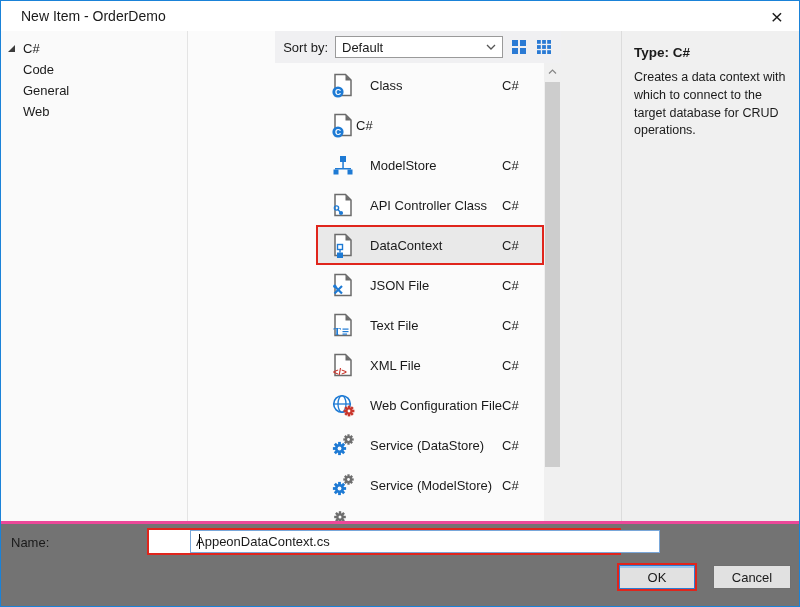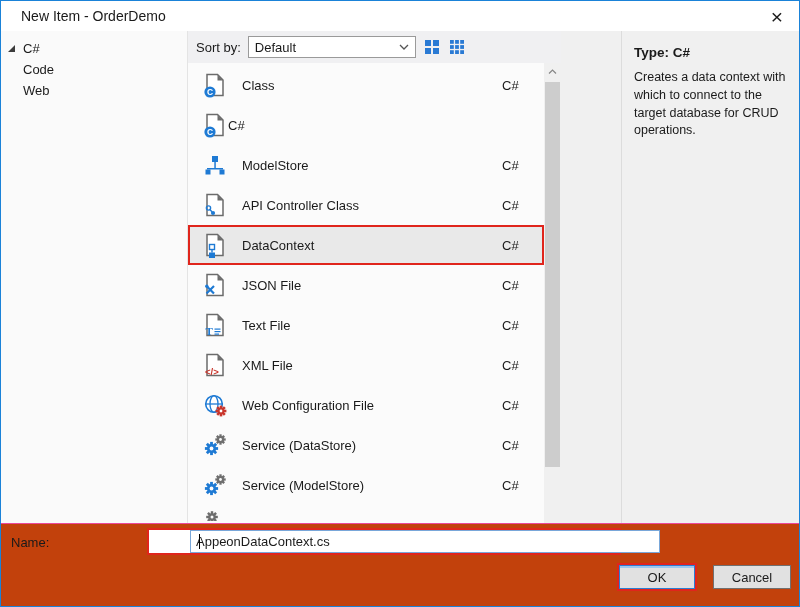--- a/index.html
+++ b/index.html
@@ -12,21 +12,21 @@
   .close{margin-left:auto;width:44px;height:30px;display:flex;align-items:center;justify-content:center;
     font-size:21px;line-height:1;color:#1a1a1a;cursor:default;}
   
   .sidebar{position:absolute;left:0;top:30px;width:186px;bottom:82px;background:#fafafa;}
   .tree{padding-top:7px;}
   .tree-item{position:relative;height:21px;display:flex;align-items:center;padding-left:22px;}
   .tree-arrow{position:absolute;left:7px;top:7px;width:0;height:0;
     border-right:7px solid #3c3c3c;border-top:7px solid transparent;}
   
   .center{position:absolute;left:186px;top:30px;width:374px;bottom:68px;
-    border-left:1px solid #e4e4e4;background:#fbfbfb;display:flex;flex-direction:column;box-sizing:border-box;}
+    border-left:1px solid #e4e4e4;background:#fbfbfb;display:flex;flex-direction:column;box-sizing:border-box;align-items:flex-end;}
   .toolbar{height:32px;flex:none;background:#f0f0f2;display:flex;align-items:center;padding:0 8px;gap:7px;}
   .combo{width:168px;height:22px;box-sizing:border-box;background:#fff;border:1px solid #9a9a9a;
     display:flex;align-items:center;padding:0 6px;}
   .combo-chevron{margin-left:auto;display:flex;}
   .viewbtn{width:18px;height:18px;display:flex;align-items:center;justify-content:center;}
   
   .list{position:relative;flex:1;overflow:hidden;}
   .rows{padding:2px 17px 0 0;}
   .row{height:40px;display:flex;align-items:center;padding-left:14px;box-sizing:border-box;}
   .row-icon{width:26px;height:26px;flex:none;}
@@ -39,21 +39,21 @@
   .scrollbar{position:absolute;right:0;top:0;bottom:0;width:17px;background:#f0f0f0;}
   .sb-btn{position:absolute;left:0;right:0;height:17px;display:flex;align-items:center;justify-content:center;}
   .sb-btn.up{top:0;} .sb-btn.down{bottom:0;}
   .sb-thumb{position:absolute;left:1px;right:1px;top:19px;height:385px;background:#cdcdcd;}
   
   .details{position:absolute;right:0;top:30px;width:178px;bottom:82px;background:#f0f0f0;
     border-left:1px solid #dcdcdc;box-sizing:border-box;padding:14px 12px 0 12px;}
   .details-heading{font-weight:bold;font-size:13.5px;margin:0 0 9px 0;}
   .details-desc{font-size:12.5px;line-height:1.42;margin:0;}
   
-  .footer{position:absolute;left:0;right:0;bottom:0;height:82px;background:#c2410c;border-top:1px solid #ec4899;}
+  .footer{position:absolute;left:0;right:0;bottom:0;height:82px;background:#737373;border-top:3px solid #ec4899;}
   .name-label{position:absolute;left:10px;top:11px;}
   .name-annot{position:absolute;left:146px;top:4px;width:474px;height:27px;box-sizing:border-box;
     border:2px solid #e0251c;background:#fff;}
   .name-input{position:absolute;left:0;top:0;width:100%;height:100%;box-sizing:border-box;
     border:1px solid #79a7d9;outline:none;padding:0 5px;font-family:"Liberation Sans",sans-serif;
     font-size:13px;color:#1a1a1a;background:#fff;margin-left:41px;}
   .caret{position:absolute;left:50px;top:4px;width:1px;height:15px;background:#000;}
   .ok-annot{position:absolute;left:616px;top:39px;width:80px;height:28px;box-sizing:border-box;
     border:2px solid #e0251c;}
   .btn{display:flex;align-items:center;justify-content:center;background:#e1e1e1;font-size:13px;cursor:default;}
@@ -74,20 +74,24 @@
 
   <div class="sidebar">
     <div class="tree" id="tree">
         <div class="tree-item">
     <span class="tree-arrow"></span>
     <span class="tree-label">C#</span>
   </div>
         <div class="tree-item">
 
     <span class="tree-label">Code</span>
+  </div>
+        <div class="tree-item">
+
+    <span class="tree-label">General</span>
   </div>
         <div class="tree-item">
 
     <span class="tree-label">Web</span>
   </div>
       </div>
   </div>
 
   <div class="center">
     <div class="toolbar">

